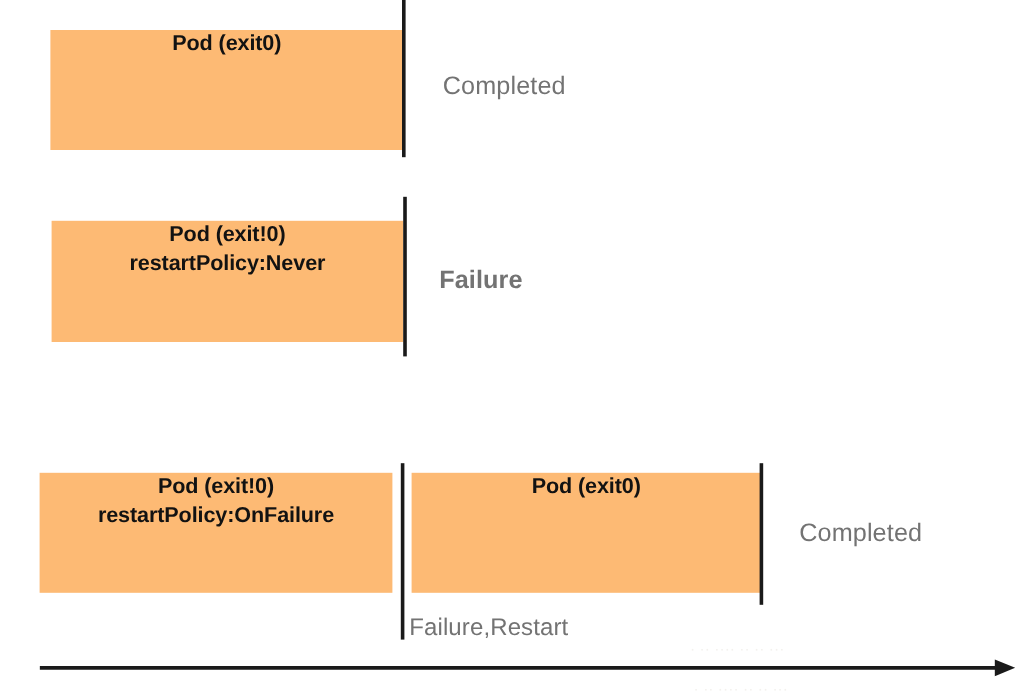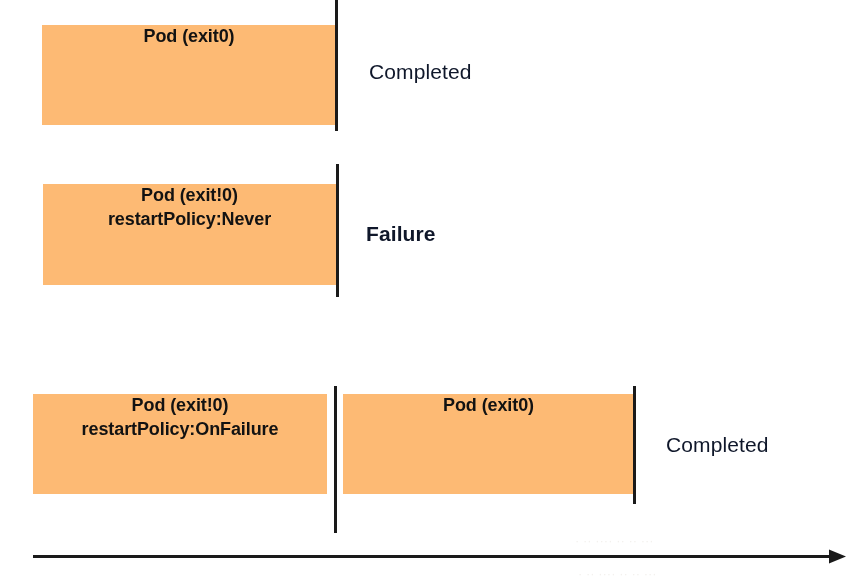--- a/index.html
+++ b/index.html
@@ -42,21 +42,21 @@
   
   .tick-line {
     position: absolute;
     width: 3px;
     background: #1a1a1a;
   }
 
   
   .status-label {
     position: absolute;
-    color: #0f172a;
+    color: #737373;
     font-size: 21px;
     font-weight: normal;
     white-space: nowrap;
     letter-spacing: 0.1px;
   }
   .status-label.small {
     font-size: 20px;
   }
 
   
@@ -108,20 +108,21 @@
   <div class="tick-line" style="left:334px; top:386px; height:147px;"></div>
 
   <div class="pod-box" style="left:343px; top:394px; width:291px; height:100px;">
     <div class="pod-label">Pod (exit0)</div>
   </div>
 
   <div class="tick-line" style="left:633px; top:386px; height:118px;"></div>
 
   <div class="status-label" style="left:666px; top:433px;">Completed</div>
 
+  <div class="status-label small" style="left:341px; top:512px;">Failure,Restart</div>
 
   <svg class="axis-arrow" viewBox="0 0 815 20">
     <line x1="0" y1="8.5" x2="798" y2="8.5" stroke="#1a1a1a" stroke-width="3.2"></line>
     <polygon points="796,1.5 813,8.5 796,15.5" fill="#1a1a1a"></polygon>
   </svg>
 
   <div class="scan-artifact" style="left:575px; top:533px;">· ·· ···· ·· ·· ···</div>
   <div class="scan-artifact" style="left:578px; top:566px;">· ·· ···· ·· ·· ···</div>
 
 </div>

